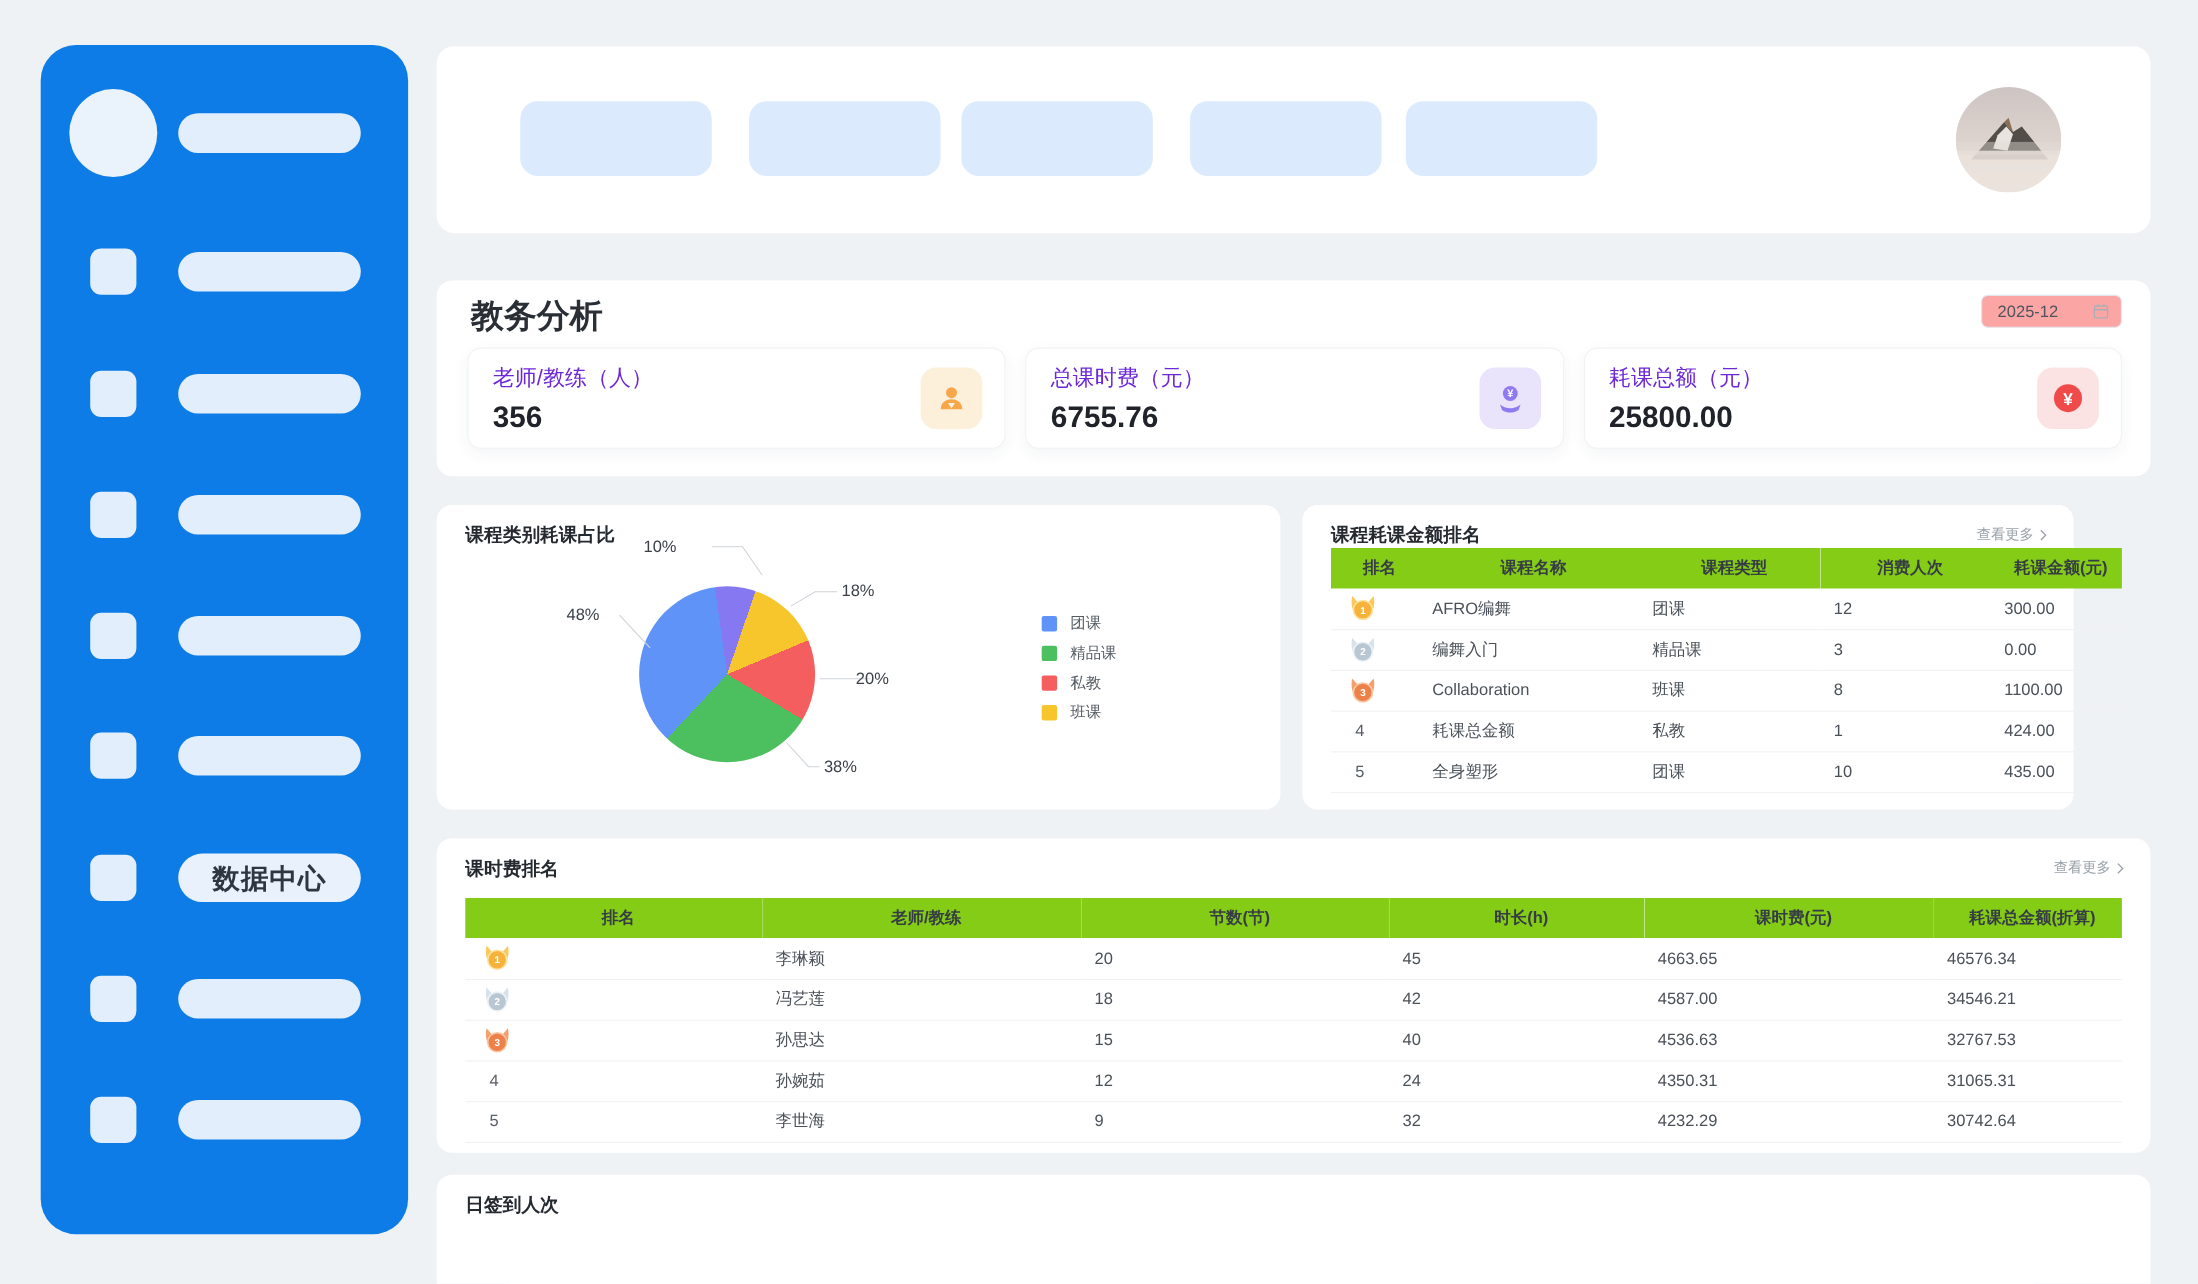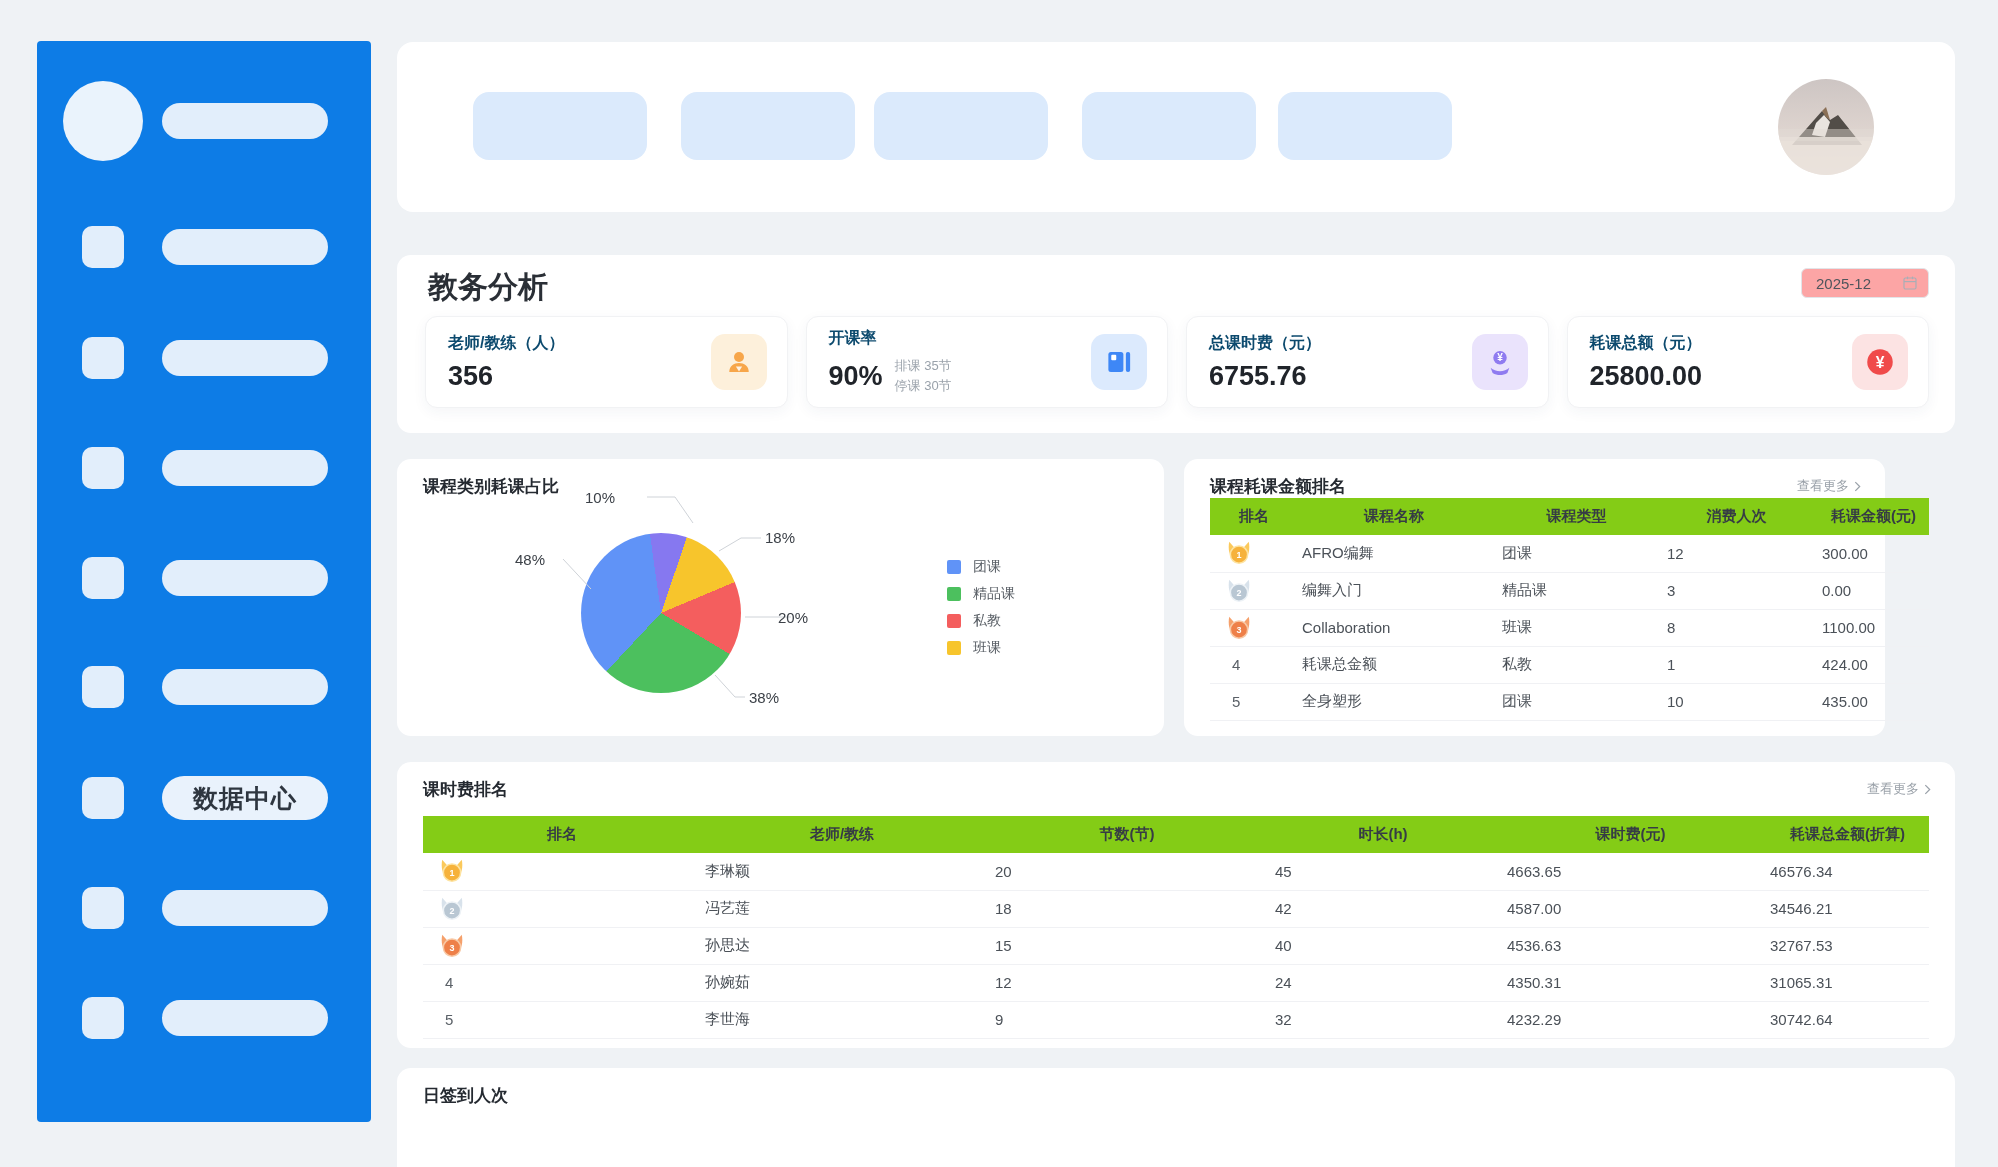--- a/index.html
+++ b/index.html
@@ -2,21 +2,21 @@
 <html><head>
 <meta charset="utf-8">
 <style>
   * { box-sizing: border-box; margin: 0; padding: 0; }
   html,body { width:1998px; height:1167px; }
   body { background:#eff2f5; font-family:"Liberation Sans","DejaVu Sans",sans-serif; overflow:hidden; }
   .page { position:relative; width:1998px; height:1167px; }
 
   
   .sidebar { position:absolute; left:37px; top:41px; width:334px; height:1081px;
-             background:#0d7ce6; border-radius:4px; }
+             background:#0d7ce6; border-radius:32px; }
   .logo-circle { position:absolute; left:26px; top:40px; width:80px; height:80px;
                  border-radius:50%; background:#eaf3fc; }
   .logo-pill { position:absolute; left:125px; top:62px; width:166px; height:36px;
                border-radius:18px; background:#e2eefb; }
   .side-item { position:absolute; left:45px; width:246px; height:44px; display:flex; align-items:center; }
   .side-square { width:42px; height:42px; border-radius:10px; background:#e2eefb; flex:none; }
   .side-pill { margin-left:38px; width:166px; height:36px; border-radius:18px; background:#e2eefb; }
   .side-pill.active { height:44px; border-radius:22px; background:#e9f2fc; color:#2e3640;
                       font-size:25px; font-weight:700; display:flex; align-items:center;
                       justify-content:center; letter-spacing:1px; }
@@ -40,21 +40,21 @@
   .analysis-card { left:397px; top:255px; width:1558px; height:178px; }
   .analysis-title { position:absolute; left:31px; top:12px; font-size:30px; font-weight:700; color:#2a2f36; }
   .date-picker { position:absolute; right:26px; top:13px; width:128px; height:30px;
                  border:1px solid #e2e5e9; border-radius:6px; display:flex; align-items:center;
                  padding:0 10px 0 14px; cursor:pointer; background:#fca5a5; }
   .date-text { flex:1; font-size:15px; color:#50555c; }
   .stats-row { position:absolute; left:28px; top:61px; width:1504px; display:flex; gap:18px; }
   .stat-card { flex:1; height:92px; background:#fff; border:1px solid #f1f2f4; border-radius:12px;
                box-shadow:0 4px 14px rgba(30,60,90,0.05); padding:15px 20px 15px 22px;
                display:flex; justify-content:space-between; align-items:center; }
-  .stat-label { font-size:16px; color:#0c4a6e; margin-bottom:7px; white-space:nowrap;font-weight:bold; }
+  .stat-label { font-size:20px; color:#6d28d9; margin-bottom:7px; white-space:nowrap; }
   .stat-value { font-size:27px; font-weight:700; color:#20242a; }
   .stat-main { display:flex; align-items:center; gap:12px; }
   .stat-sub { font-size:13px; color:#9aa2ab; line-height:1.55; white-space:nowrap; }
   .stat-icon { width:56px; height:56px; border-radius:14px; flex:none;
                display:flex; align-items:center; justify-content:center; }
 
   
   .pie-card { left:397px; top:459px; width:767px; height:277px; }
   .pie { position:absolute; left:184px; top:74px; width:160px; height:160px; border-radius:50%; }
   .pie-lines { position:absolute; left:0; top:0; pointer-events:none; }
@@ -173,39 +173,20 @@
         </div>
         <div class="stat-icon" style="background: rgb(253, 240, 219);">
           <svg width="30" height="30" viewBox="0 0 24 24">
             <circle cx="12" cy="8" r="4" fill="#F7A64A"></circle>
             <path d="M4.2 20 c0-4.8 3.8-7.2 7.8-7.2 s7.8 2.4 7.8 7.2 Z" fill="#F7A64A"></path>
             <path d="M9.5 15.5 L12 19.5 L14.5 15.5 Z" fill="#fff" opacity="0.85"></path>
           </svg>
         </div>
       </div>
 
-      <div class="stat-card">
-        <div>
-          <div class="stat-label">开课率</div>
-          <div class="stat-main">
-            <div class="stat-value">90%</div>
-            <div class="stat-sub">
-              <div>排课 35节</div>
-              <div>停课 30节</div>
-            </div>
-          </div>
-        </div>
-        <div class="stat-icon" style="background: rgb(220, 234, 253);">
-          <svg width="30" height="30" viewBox="0 0 24 24">
-            <rect x="3.5" y="4" width="12" height="16" rx="2" fill="#3E87F6"></rect>
-            <rect x="5.8" y="6.2" width="4" height="4.4" rx="0.8" fill="#fff"></rect>
-            <rect x="17.5" y="4" width="3.4" height="16" rx="1.6" fill="#3E87F6"></rect>
-          </svg>
-        </div>
-      </div>
 
 
       <div class="stat-card">
         <div>
           <div class="stat-label">总课时费（元）</div>
           <div class="stat-value">6755.76</div>
         </div>
         <div class="stat-icon" style="background: rgb(234, 227, 252);">
           <svg width="30" height="30" viewBox="0 0 24 24">
             <circle cx="12" cy="8.6" r="5.4" fill="#8F7BF0"></circle>

